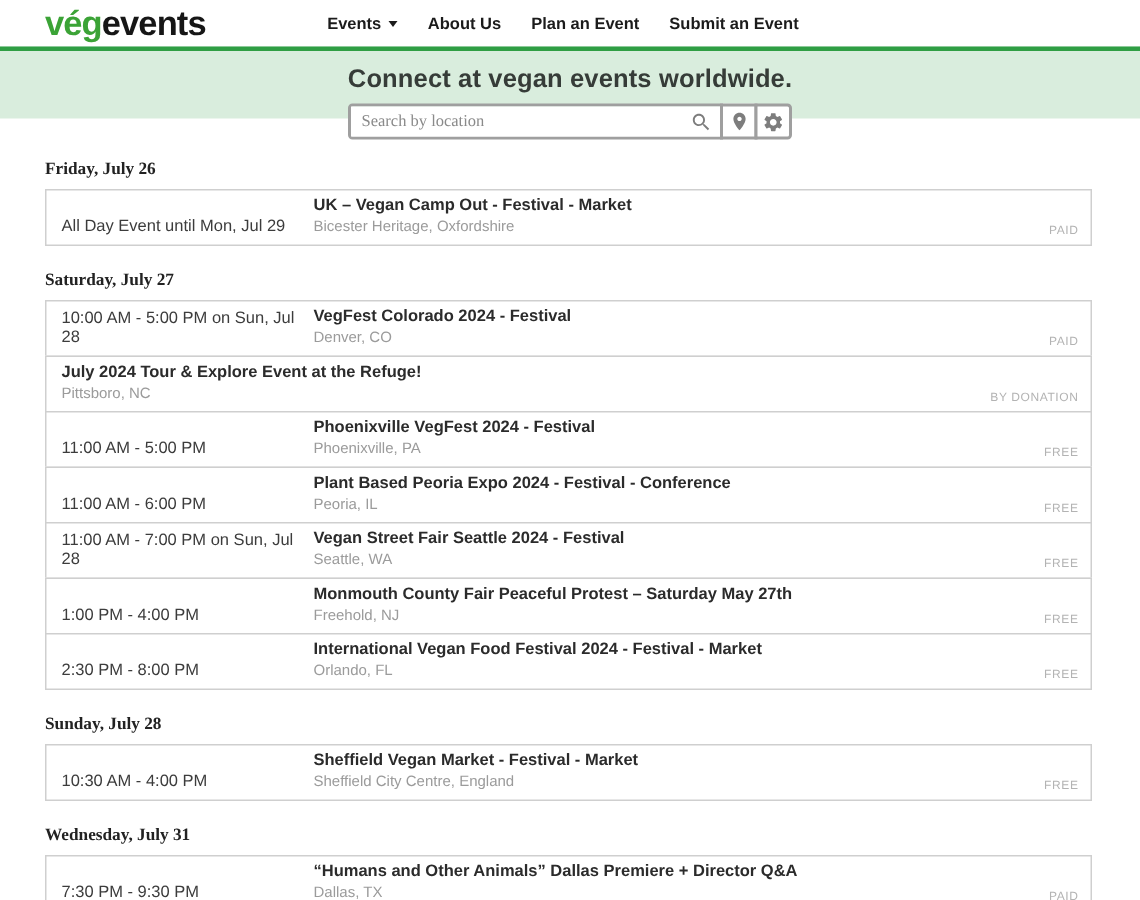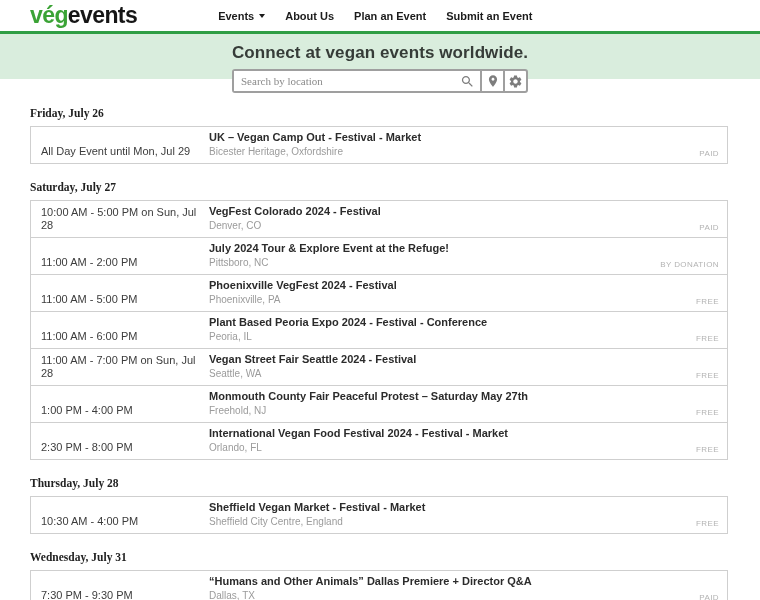--- a/index.html
+++ b/index.html
@@ -108,21 +108,20 @@
   <div class="event-row">
     <div class="event-time">10:00 AM - 5:00 PM on Sun, Jul 28</div>
     <div class="event-main">
       <a class="event-title">VegFest Colorado 2024 - Festival</a>
       <div class="event-location">Denver, CO</div>
     </div>
     <span class="event-badge">PAID</span>
   </div>
 
   <div class="event-row">
-    <div class="event-time">11:00 AM - 2:00 PM</div>
     <div class="event-main">
       <a class="event-title">July 2024 Tour &amp; Explore Event at the Refuge!</a>
       <div class="event-location">Pittsboro, NC</div>
     </div>
     <span class="event-badge">BY DONATION</span>
   </div>
 
   <div class="event-row">
     <div class="event-time">11:00 AM - 5:00 PM</div>
     <div class="event-main">
@@ -164,21 +163,21 @@
     <div class="event-main">
       <a class="event-title">International Vegan Food Festival 2024 - Festival - Market</a>
       <div class="event-location">Orlando, FL</div>
     </div>
     <span class="event-badge">FREE</span>
   </div>
 </div>
   </section>
 
   <section class="section">
-    <h2 class="section-date">Thursday, July 28</h2>
+    <h2 class="section-date">Sunday, July 28</h2>
     <div class="card">
   <div class="event-row">
     <div class="event-time">10:30 AM - 4:00 PM</div>
     <div class="event-main">
       <a class="event-title">Sheffield Vegan Market - Festival - Market</a>
       <div class="event-location">Sheffield City Centre, England</div>
     </div>
     <span class="event-badge">FREE</span>
   </div>
 </div>

